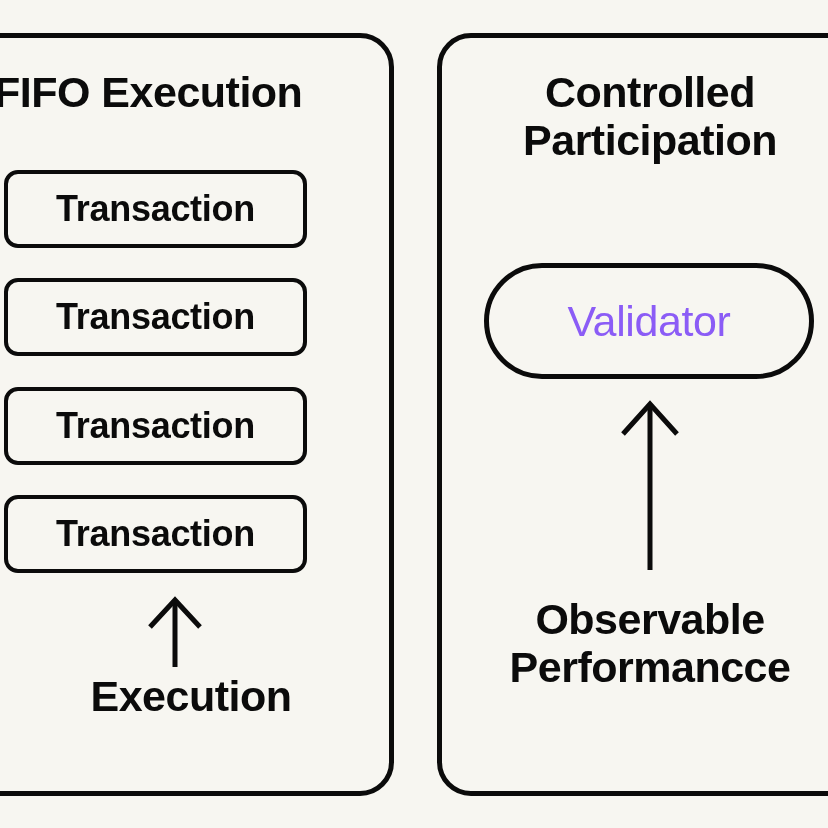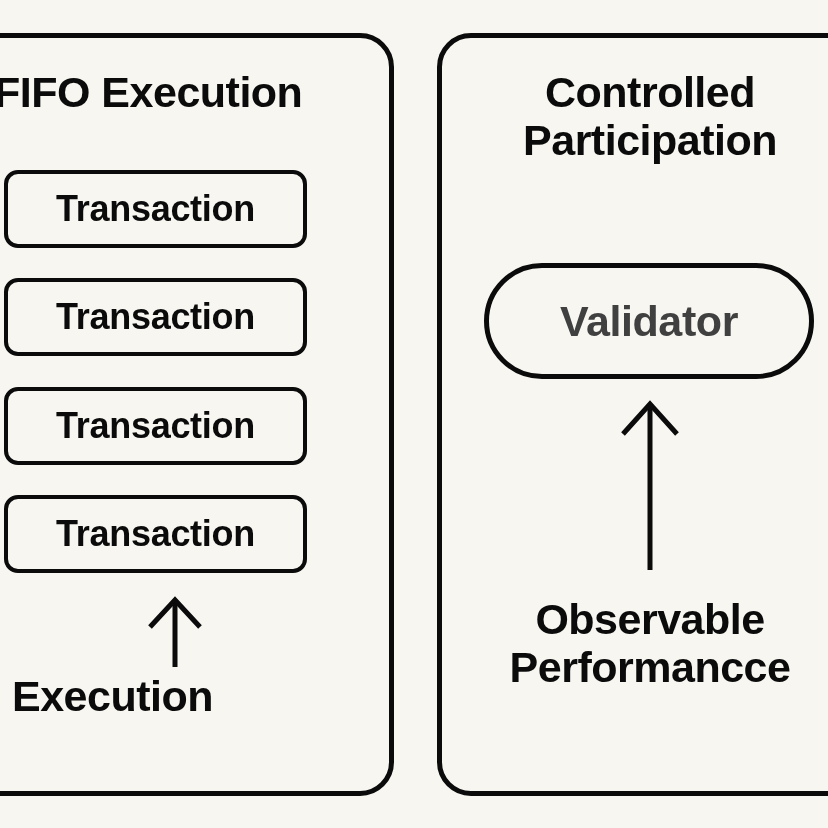--- a/index.html
+++ b/index.html
@@ -107,22 +107,22 @@
     border: 5px solid #0B0B0B;
     border-radius: 58px;
     background: #F7F6F1;
     box-sizing: border-box;
     display: flex;
     align-items: center;
     justify-content: center;
   }
   #validator-label {
     font-size: 43px;
-    font-weight: 700;
-    color: #404040;
+    font-weight: 400;
+    color: #8b5cf6;
     letter-spacing: -0.4px;
     line-height: 1;
   }
 
   
   .arrow {
     position: absolute;
   }
   #arrow-left {
     left: 140px;
@@ -141,25 +141,25 @@
   .caption {
     position: absolute;
     color: #0B0B0B;
     font-weight: 700;
     letter-spacing: -0.5px;
     line-height: 1.12;
     white-space: pre-line;
     margin: 0;
   }
   #caption-left {
-    left: 12px;
+    left: 36px;
     top: 672px;
     width: 310px;
     font-size: 43px;
-    text-align: left;
+    text-align: center;
   }
   #caption-right {
     left: 440px;
     top: 595px;
     width: 420px;
     font-size: 43px;
     text-align: center;
   }
 </style>
 </head>

